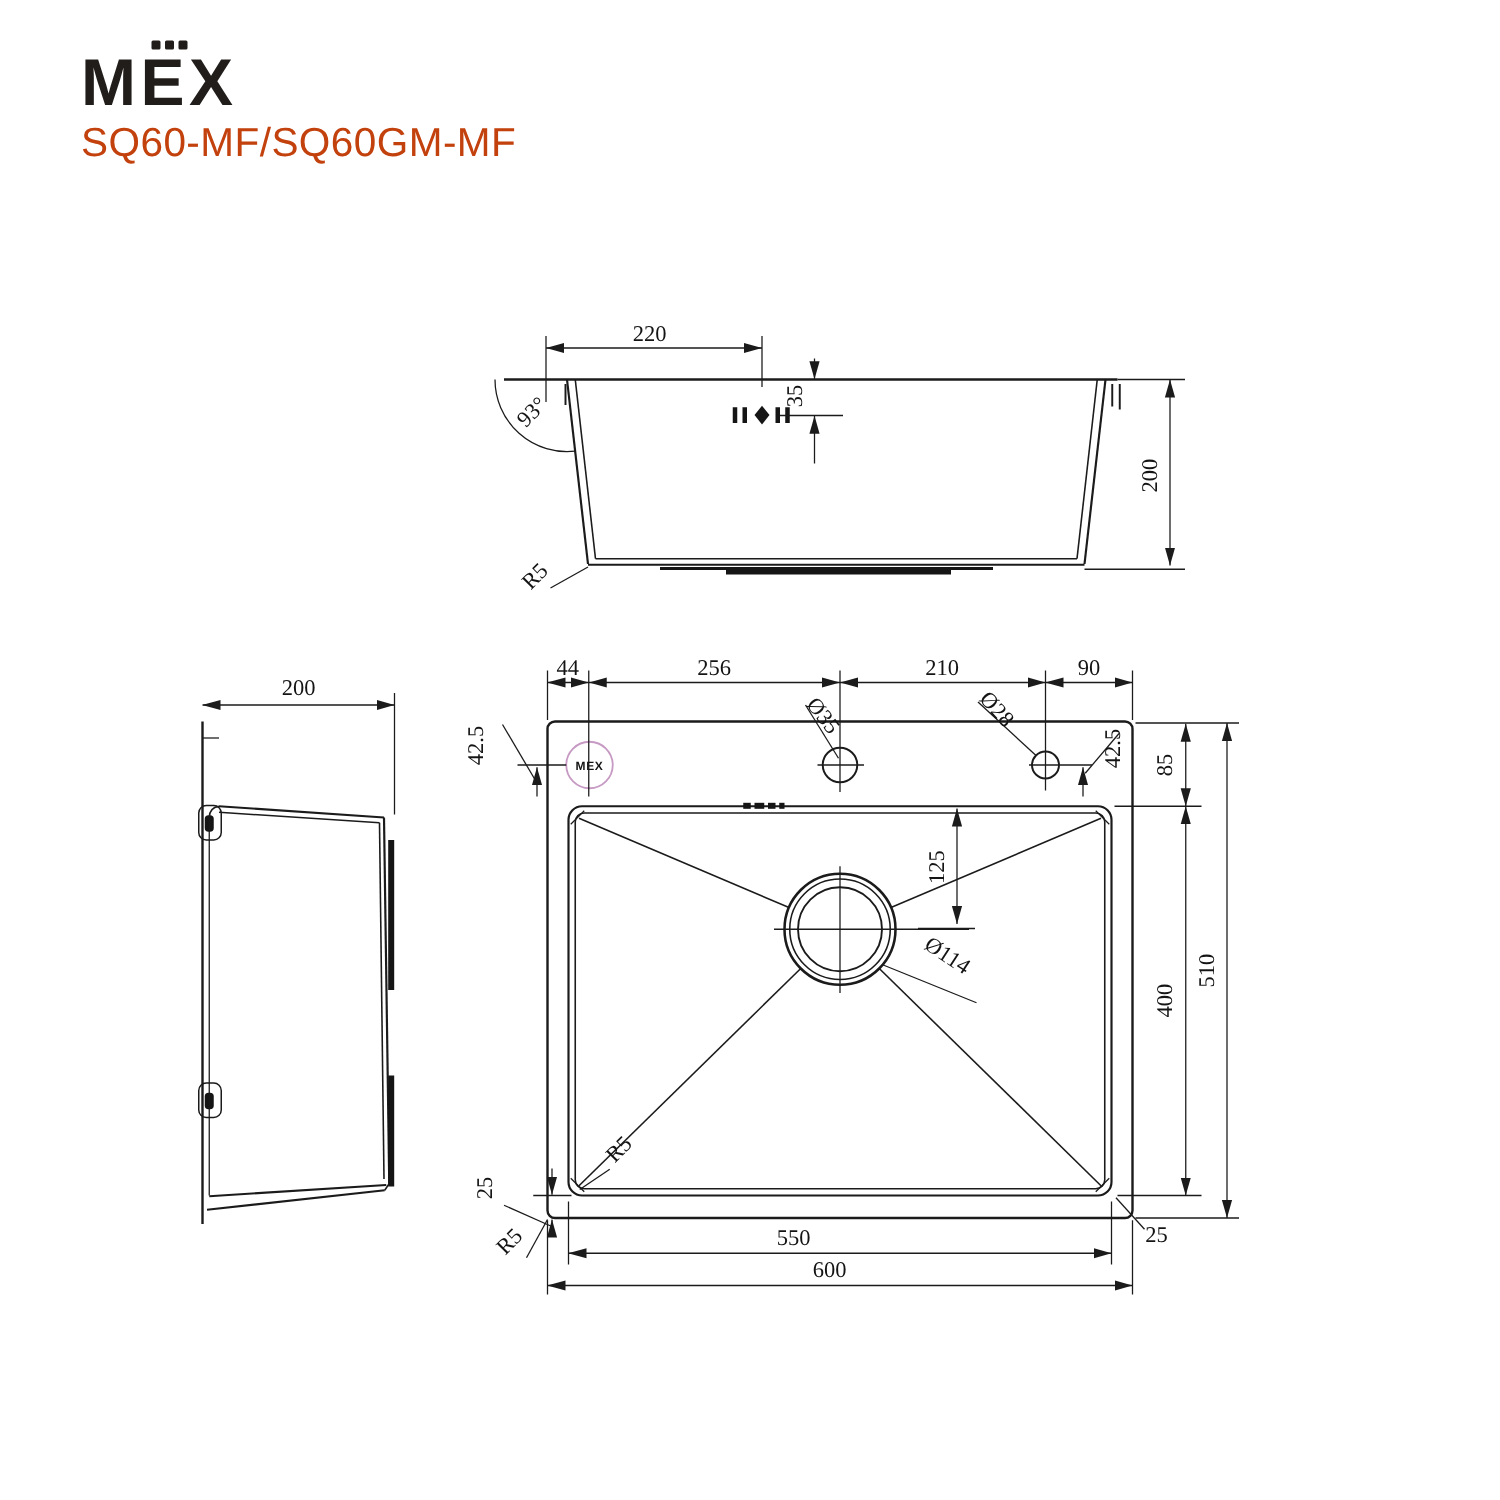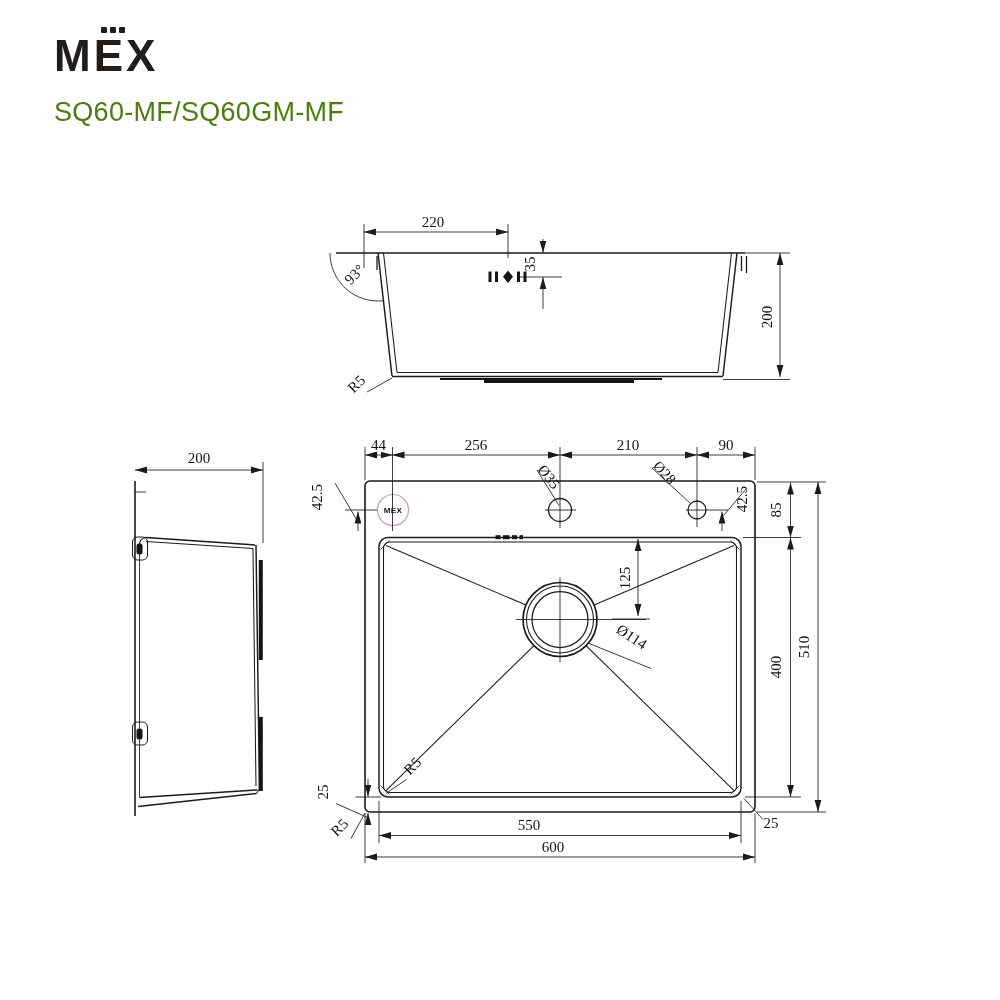--- a/index.html
+++ b/index.html
@@ -1,21 +1,21 @@
 <!DOCTYPE html>
 <html><head>
 <meta charset="utf-8">
 <style>
   html,body{margin:0;padding:0;background:#ffffff;}
   body{width:1000px;height:1000px;position:relative;font-family:"Liberation Sans",sans-serif;overflow:hidden;}
   .hdr{position:absolute;left:54px;top:34px;}
   .logo{position:relative;font-family:"Liberation Sans",sans-serif;font-weight:900;font-size:44px;line-height:1;letter-spacing:3px;color:#211d1b;}
   .logo-dots{position:absolute;left:47px;top:-7px;display:flex;gap:3px;}
   .logo-dots span{width:6px;height:6px;background:#211d1b;border-radius:1px;display:block;}
-  .model{font-size:27px;color:#4d7c0f;margin-top:19px;letter-spacing:.3px;}
+  .model{font-size:27px;color:#c2410c;margin-top:2px;letter-spacing:.3px;}
   svg{position:absolute;left:0;top:0;}
   .ln{stroke:#1b1b1b;fill:none;}
   .w16{stroke-width:1.6;} .w15{stroke-width:1.45;} .w11{stroke-width:1.05;} .w13{stroke-width:1.3;}
   .th{stroke:#1b1b1b;fill:none;stroke-width:.85;}
   .dim{stroke:#1b1b1b;fill:none;stroke-width:.85;marker-start:url(#arw);marker-end:url(#arw);}
   .dim1{stroke:#1b1b1b;fill:none;stroke-width:.85;marker-end:url(#arw);}
   .fl{fill:#151515;stroke:none;}
   .dt{font-family:"Liberation Serif",serif;font-size:15px;fill:#141414;text-anchor:middle;}
   .st{font-family:"Liberation Sans",sans-serif;font-size:8px;font-weight:bold;fill:#141414;text-anchor:middle;letter-spacing:.4px;}
 </style>

